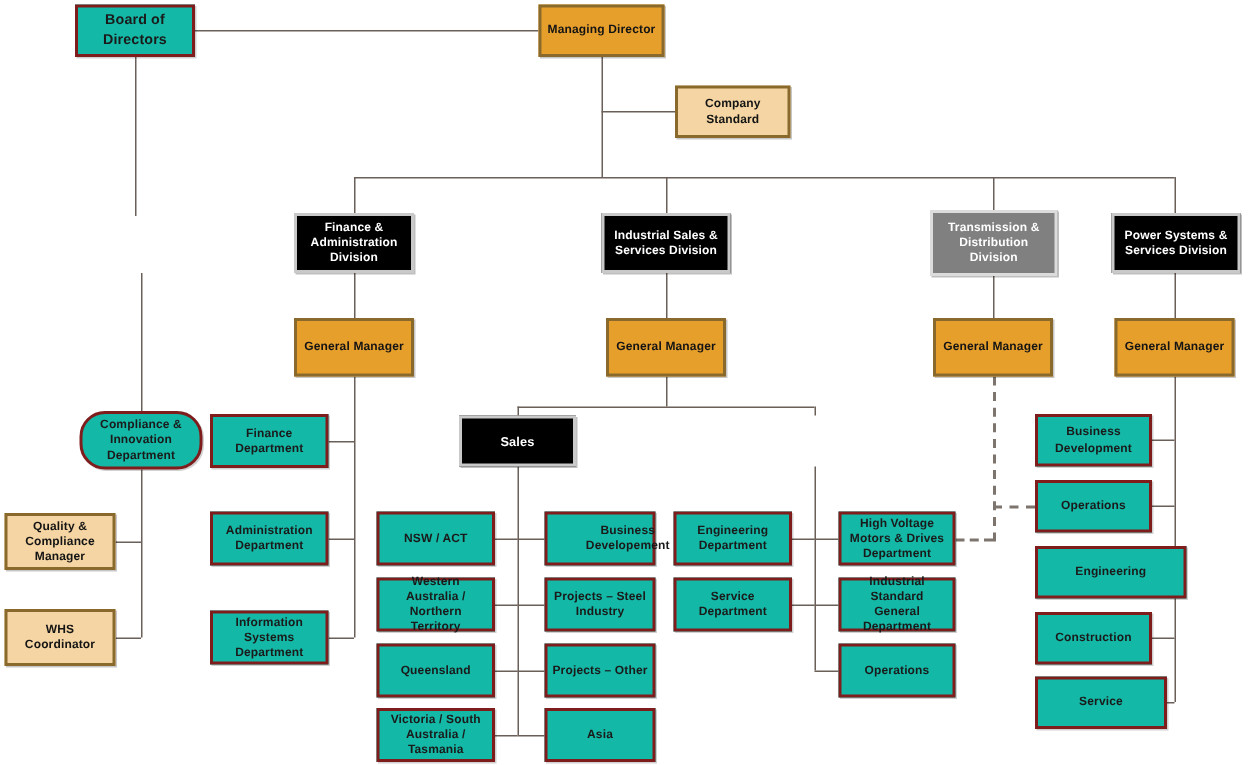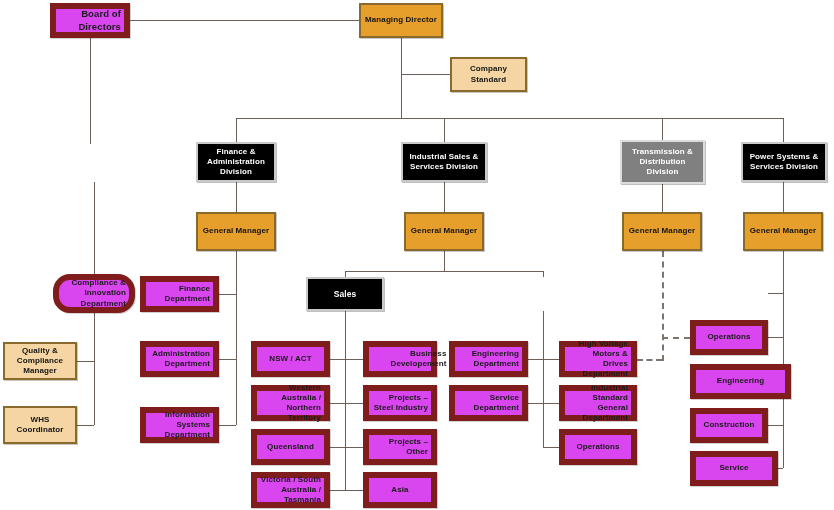--- a/index.html
+++ b/index.html
@@ -48,25 +48,24 @@
     font-size: 8px;
     font-weight: bold;
     line-height: 1.28;
     letter-spacing: 0.1px;
     padding: 2px 3px;
     z-index: 5;
   }
 
   
   .node.plain {
-    background: #d946ef;
+    background: #14b8a6;
     color: #1a1a1a;
-    border: 6px solid #7f1d1d;
+    border: 2px solid #7f1d1d;
     box-shadow: 1px 1px 0 rgba(0,0,0,0.18);
-    text-align: right;
   }
 
   
   .node.orange {
     background: #e79f2c;
     color: #141414;
     border: 2px solid #8a6a2c;
     box-shadow: 1px 1px 0 rgba(0,0,0,0.22);
   }
 
@@ -225,20 +224,21 @@
   <div class="node plain" style="left:559px; top:429px; width:78px; height:36px;">Operations</div>
 
   <div class="node gray" style="left:620px; top:140px; width:85px; height:44px;">Transmission &amp; Distribution Division</div>
 
   <div class="node orange" style="left:622px; top:212px; width:80px; height:39px;">General Manager</div>
 
   <div class="node black" style="left:741px; top:142px; width:86px; height:40px;">Power Systems &amp; Services Division</div>
 
   <div class="node orange" style="left:743px; top:212px; width:80px; height:39px;">General Manager</div>
 
+  <div class="node plain" style="left:690px; top:276px; width:78px; height:35px;">Business Development</div>
 
   <div class="node plain" style="left:690px; top:320px; width:78px; height:35px;">Operations</div>
 
   <div class="node plain" style="left:690px; top:364px; width:101px; height:35px;">Engineering</div>
 
   <div class="node plain" style="left:690px; top:408px; width:78px; height:35px;">Construction</div>
 
   <div class="node plain" style="left:690px; top:451px; width:88px; height:35px;">Service</div>
 
 </div>

